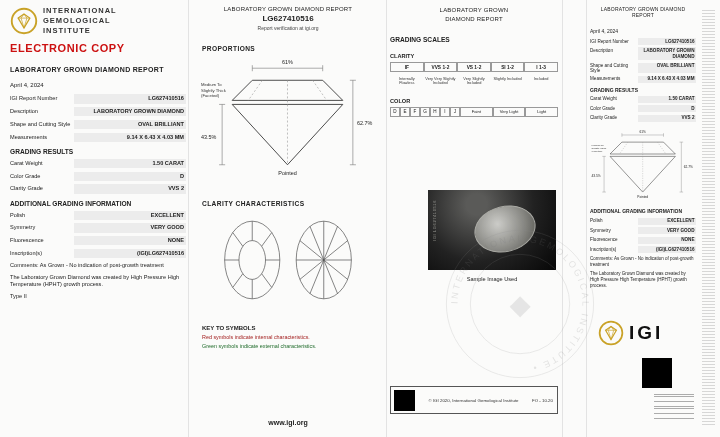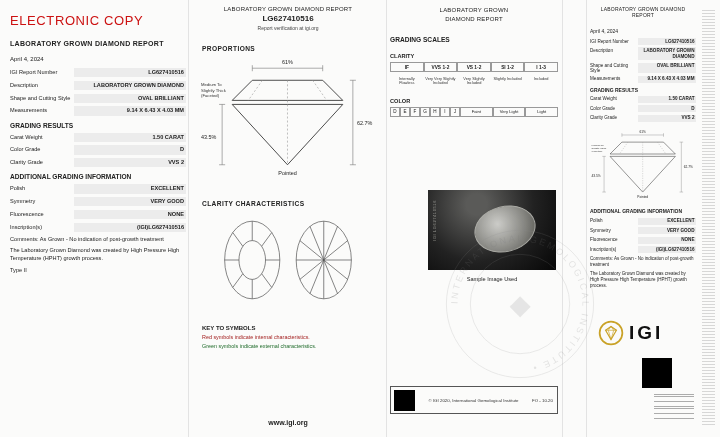--- a/index.html
+++ b/index.html
@@ -7,21 +7,21 @@
   body{background:#fbfbfa;font-family:"Liberation Sans",sans-serif;color:#222;position:relative;overflow:hidden}
 
   .panel{position:absolute;top:6px}
   .fold{position:absolute;top:0;bottom:0;width:1px;background:#e3e3e3}
 
   
   .left{left:10px;width:176px}
   .logo-row{display:flex;align-items:center;gap:5px}
   .emblem{width:28px;height:28px;flex:0 0 auto}
   .logo-text div{font-size:7.5px;font-weight:bold;letter-spacing:1px;line-height:1.3;color:#333}
-  .electronic{margin-top:7px;font-size:13px;font-weight:normal;letter-spacing:.6px;color:#cc1111}
+  .electronic{margin-top:7px;font-size:11px;font-weight:bold;letter-spacing:.6px;color:#cc1111}
   .rpt-title{margin-top:12px;font-size:7px;font-weight:bold;letter-spacing:.3px}
   .date{margin-top:9px;font-size:6px}
   .rows{margin-top:6px}
   .row{display:flex;align-items:stretch;margin-bottom:3.5px}
   .row .lbl{width:64px;font-size:5.6px;padding-top:1px}
   .row .val{flex:1;background:#ececec;font-weight:bold;font-size:5.6px;text-align:right;padding:1px 2px;line-height:1.3}
   .sec-h{font-size:6.6px;font-weight:bold;margin:6px 0 4px}
   .cmt{font-size:5.6px;line-height:1.35;margin-top:4px}
 
   
@@ -161,20 +161,30 @@
     </g>
   </defs>
 </svg>
 
 <div class="fold" style="left:188px"></div>
 <div class="fold" style="left:386px"></div>
 <div class="fold" style="left:562px"></div>
 <div class="fold" style="left:586px"></div>
 
 <section class="panel left">
+  <div class="logo-row">
+    <svg class="emblem" viewBox="0 0 24 24">
+        <use href="#emb"></use>
+      </svg>
+    <div class="logo-text">
+      <div>INTERNATIONAL</div>
+      <div>GEMOLOGICAL</div>
+      <div>INSTITUTE</div>
+    </div>
+  </div>
   <div class="electronic">ELECTRONIC COPY</div>
   <h1 class="rpt-title">LABORATORY GROWN DIAMOND REPORT</h1>
   <div class="date">April 4, 2024</div>
 
   <div class="rows">
     <div class="row">
       <span class="lbl">IGI Report Number</span>
       <span class="val">LG627410516</span>
     </div>
     <div class="row">

